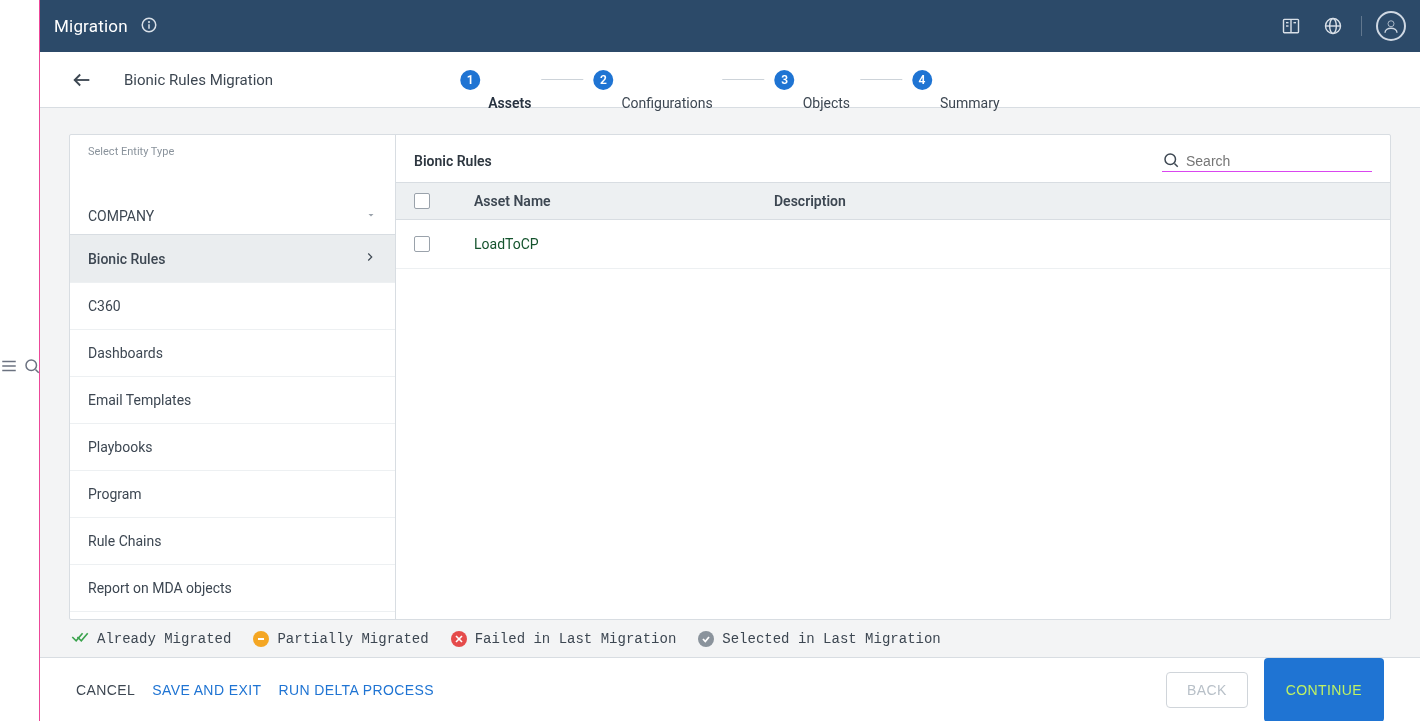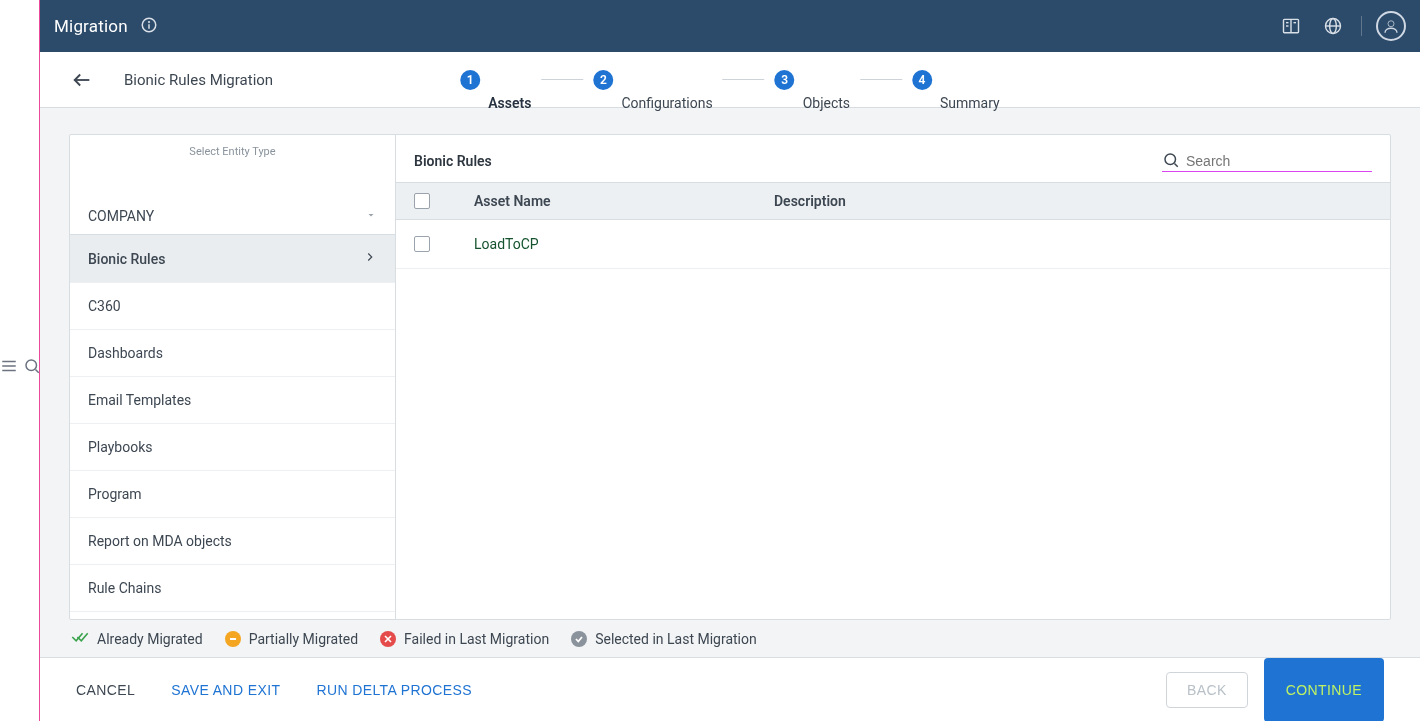--- a/index.html
+++ b/index.html
@@ -36,21 +36,21 @@
     .step.active .step-label { font-weight:600; color:#273240; }
     .step-line { width:42px; height:1px; background:#cdd3d9; }
 
     
     .body-area { flex:1; background:#f3f4f5; padding:26px 29px 4px 29px; display:flex; flex-direction:column; min-height:0; }
     .panel { flex:0 1 auto; background:#fff; border:1px solid #d8dde2; border-radius:2px; display:flex; min-height:0; height:486px; }
 
     
     .type-col { width:326px; border-right:1px solid #d8dde2; display:flex; flex-direction:column; min-height:0; }
     .entity-select { padding:10px 18px 6px 18px; border-bottom:1px solid #d8dde2; }
-    .entity-select-label { font-size:11px; color:#8a939c; margin-bottom:16px;text-align:center; }
+    .entity-select-label { font-size:11px; color:#8a939c; margin-bottom:16px; }
     .entity-select-value { display:flex; align-items:center; justify-content:space-between; font-size:14px; color:#3d4752; cursor:pointer; padding:2px 0 4px 0;margin-top:48px; }
     .chev-down { color:#9aa2ab; }
 
     .type-list { flex:1; overflow-y:auto; }
     .type-item { padding:15px 18px; border-bottom:1px solid #edf0f2; display:flex; align-items:center; justify-content:space-between; cursor:pointer; font-size:14px; color:#3d4752; }
     .type-item.selected { background:#eaedef; font-weight:500; }
     .chev-right { color:#5a636d; }
 
     
     .asset-col { flex:1; display:flex; flex-direction:column; min-width:0; }
@@ -62,31 +62,31 @@
 
     .tbl-head { display:flex; align-items:center; background:#edf0f2; border-top:1px solid #d8dde2; border-bottom:1px solid #d8dde2; padding:10px 18px; font-weight:600; color:#3d4752; font-size:14px; }
     .tbl-row { display:flex; align-items:center; padding:16px 18px; border-bottom:1px solid #edf0f2; font-size:14px; color:#14532d; }
     .col-chk { width:60px; display:flex; align-items:center; }
     .col-name { width:300px; }
     .col-desc { flex:1; }
 
     .chk { width:16px; height:16px; border:1.5px solid #9aa2ab; border-radius:2px; display:inline-block; cursor:pointer; background:#fff; }
 
     
-    .legend { display:flex; align-items:center; gap:22px; padding:10px 2px 0 2px; font-size:14px; color:#3d4752; }
+    .legend { display:flex; align-items:center; gap:22px; padding:10px 2px 0 2px; font-size:14px; color:#3d4752;font-family:Liberation Mono, monospace; }
     .legend-item { display:flex; align-items:center; gap:8px; }
     .li-dot { width:16px; height:16px; border-radius:50%; display:flex; align-items:center; justify-content:center; color:#fff; font-size:11px; font-weight:700; }
     .dblcheck { color:#3aa34d; }
     .dot-orange { background:#f4a623; }
     .dot-red { background:#e54b4b; }
     .dot-gray { background:#8a939c; }
 
     
     .footer { border-top:1px solid #d8dde2; height:64px; display:flex; align-items:center; justify-content:space-between; padding:0 36px; background:#fff; }
-    .footer-left { display:flex; align-items:center; gap:36px; }
+    .footer-left { display:flex; align-items:center; gap:17px; }
     .txtbtn { background:none; border:none; font-size:14px; letter-spacing:.4px; cursor:pointer; color:#3d4752; }
     .txtbtn.blue { color:#1f74d3; font-weight:500; }
     .footer-right { display:flex; align-items:center; gap:16px; }
     .btn-outline { border:1px solid #d0d5da; background:#fff; color:#b8c0c8; padding:9px 20px; border-radius:4px; font-size:14px; letter-spacing:.4px; cursor:not-allowed; }
     .btn-primary { border:none; background:#1f74d3; color:#bef264; padding:24px 22px; border-radius:4px; font-size:14px; letter-spacing:.4px; cursor:pointer; }
 
     
     .type-list::-webkit-scrollbar { width:8px; }
     .type-list::-webkit-scrollbar-thumb { background:#d3d8dd; border-radius:4px; }
   </style>
@@ -258,24 +258,24 @@
             <div class="type-item">
               <span>Email Templates</span>
             </div>
             <div class="type-item">
               <span>Playbooks</span>
             </div>
             <div class="type-item">
               <span>Program</span>
             </div>
             <div class="type-item">
+              <span>Rule Chains</span>
+            </div>
+            <div class="type-item">
               <span>Report on MDA objects</span>
-            </div>
-            <div class="type-item">
-              <span>Rule Chains</span>
             </div>
           </div>
       </div>
 
       <div class="asset-col">
         <div class="asset-head">
           <span class="asset-head-title">Bionic Rules</span>
           <div class="search-wrap">
             <svg width="18" height="18" viewBox="0 0 24 24" fill="none" stroke="#3d4752" stroke-width="2">
                 <circle cx="11" cy="11" r="7"></circle>

